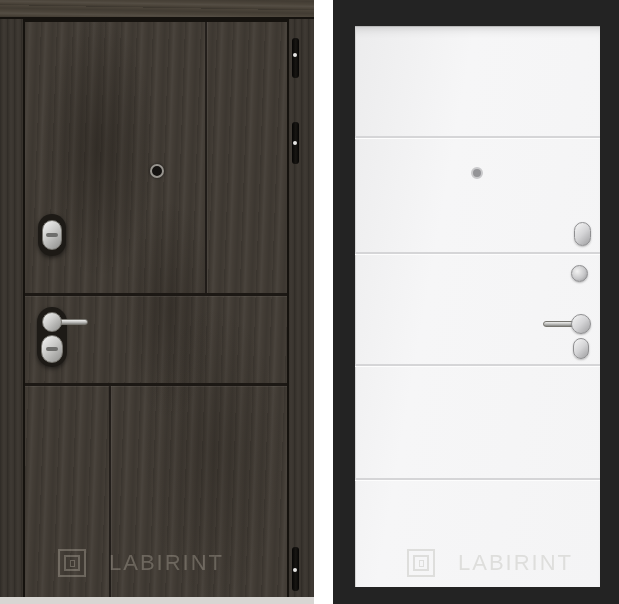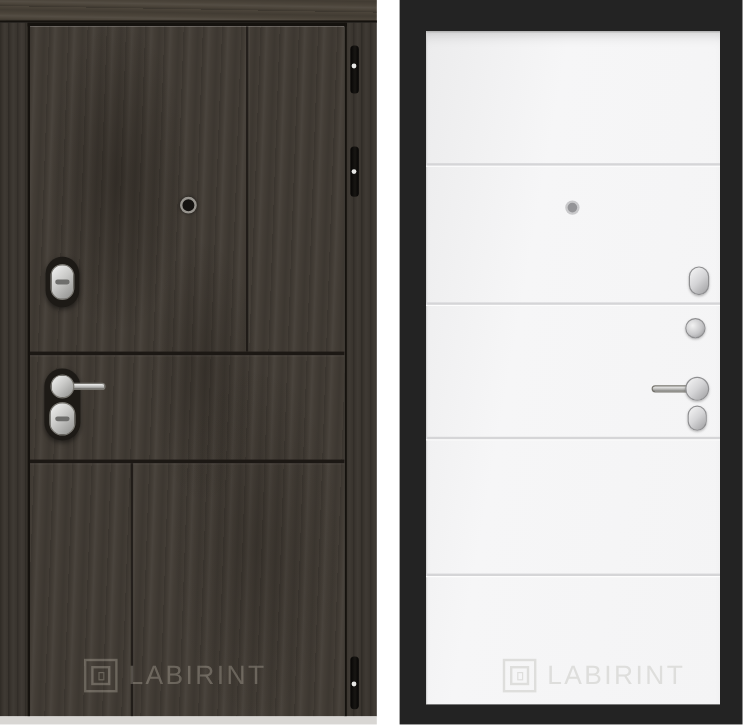--- a/index.html
+++ b/index.html
@@ -66,21 +66,21 @@
   .dark-escutcheon { background:#1d1a16; box-shadow:0 2px 4px rgba(0,0,0,0.5); }
 
   .peephole-l {
     width:14px; height:14px; border-radius:50%;
     background:#141210; border:2px solid #97948e; box-sizing:border-box;
     box-shadow:0 0 3px rgba(0,0,0,0.6);
   }
   .floor-strip { left:0; top:597px; width:314px; height:7px; background:#d8d6d3; }
 
   
-  .watermark { display:flex; align-items:center; gap:9px;margin-left:12px; }
+  .watermark { display:flex; align-items:center; gap:23px; }
   .wm-logo { width:28px; height:28px; border:2px solid; box-sizing:border-box;
              display:flex; align-items:center; justify-content:center; }
   .wm-logo-mid { width:16px; height:16px; border:2px solid; box-sizing:border-box;
                  display:flex; align-items:center; justify-content:center; }
   .wm-logo-dot { width:5px; height:7px; border:1px solid; box-sizing:border-box; }
   .wm-text { font-size:22px; letter-spacing:2px; font-weight:300; line-height:28px; white-space:nowrap; }
   .wm-left { color:rgba(222,214,202,0.28); }
   .wm-right { color:#dededc; }
 
   

